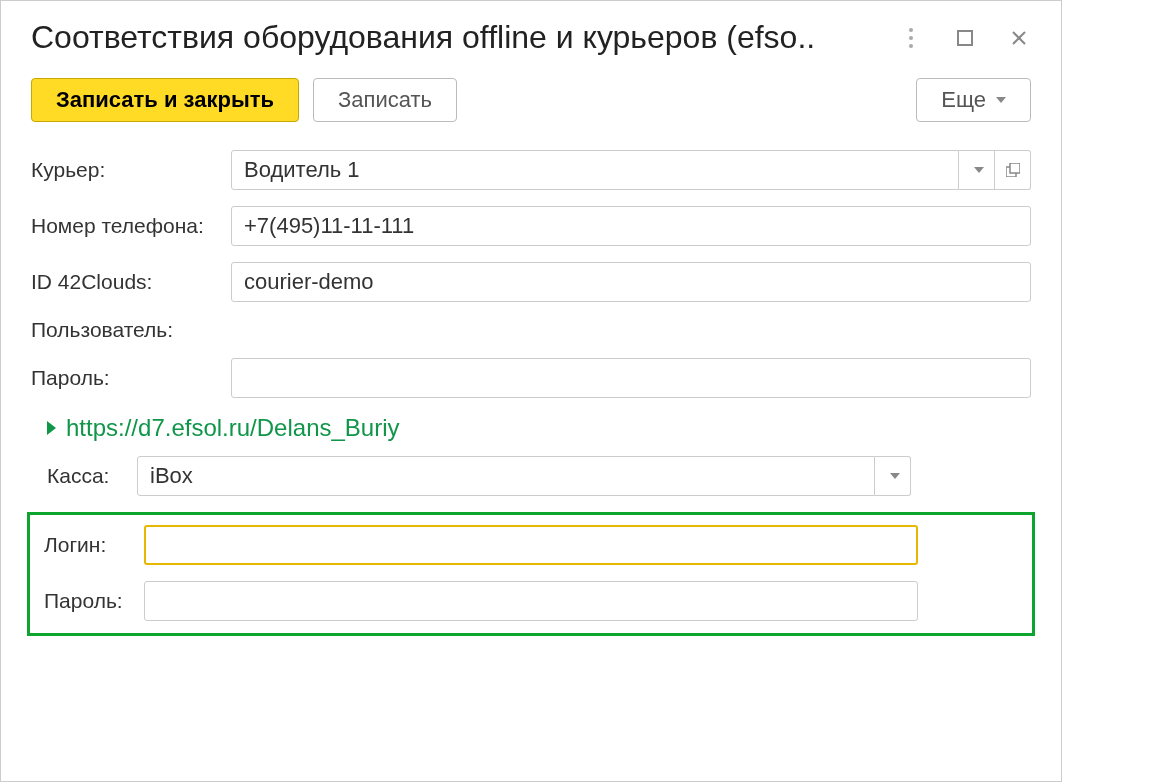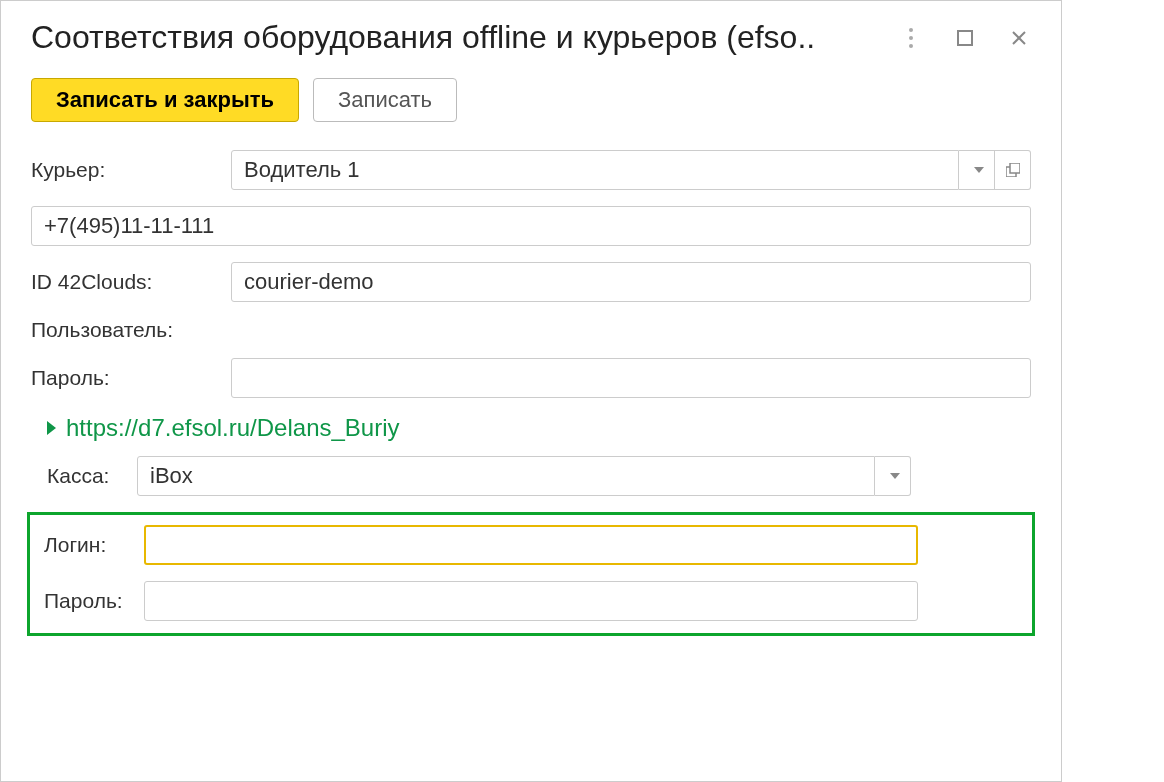--- a/index.html
+++ b/index.html
@@ -207,39 +207,44 @@
             <line x1="2" y1="2" x2="14" y2="14" stroke="#888" stroke-width="2"></line>
             <line x1="14" y1="2" x2="2" y2="14" stroke="#888" stroke-width="2"></line>
           </svg>
       </div>
     </div>
   </div>
 
   <div class="toolbar">
     <button class="btn btn-primary">Записать и закрыть</button>
     <button class="btn">Записать</button>
+    <button class="btn btn-more">
+      <span>Еще</span>
+      <span class="chevron-down"></span>
+    </button>
   </div>
 
   <div class="form-row">
     <div class="form-label">Курьер:</div>
     <div class="input-group group-with-btns">
       <input class="input-text" value="Водитель 1" style="">
       <div class="input-btn">
         <span class="chevron-down"></span>
       </div>
       <div class="input-btn">
         <svg width="14" height="14">
             <rect x="0" y="4" width="10" height="10" fill="none" stroke="#888" stroke-width="1.5"></rect>
             <rect x="4" y="0" width="10" height="10" fill="#fff" stroke="#888" stroke-width="1.5"></rect>
           </svg>
       </div>
     </div>
   </div>
 
   <div class="form-row">
+    <div class="form-label">Номер телефона:</div>
     <div class="input-group">
       <input class="input-text" value="+7(495)11-11-111" style="">
     </div>
   </div>
 
   <div class="form-row">
     <div class="form-label">ID 42Clouds:</div>
     <div class="input-group">
       <input class="input-text" value="courier-demo" style="">
     </div>

